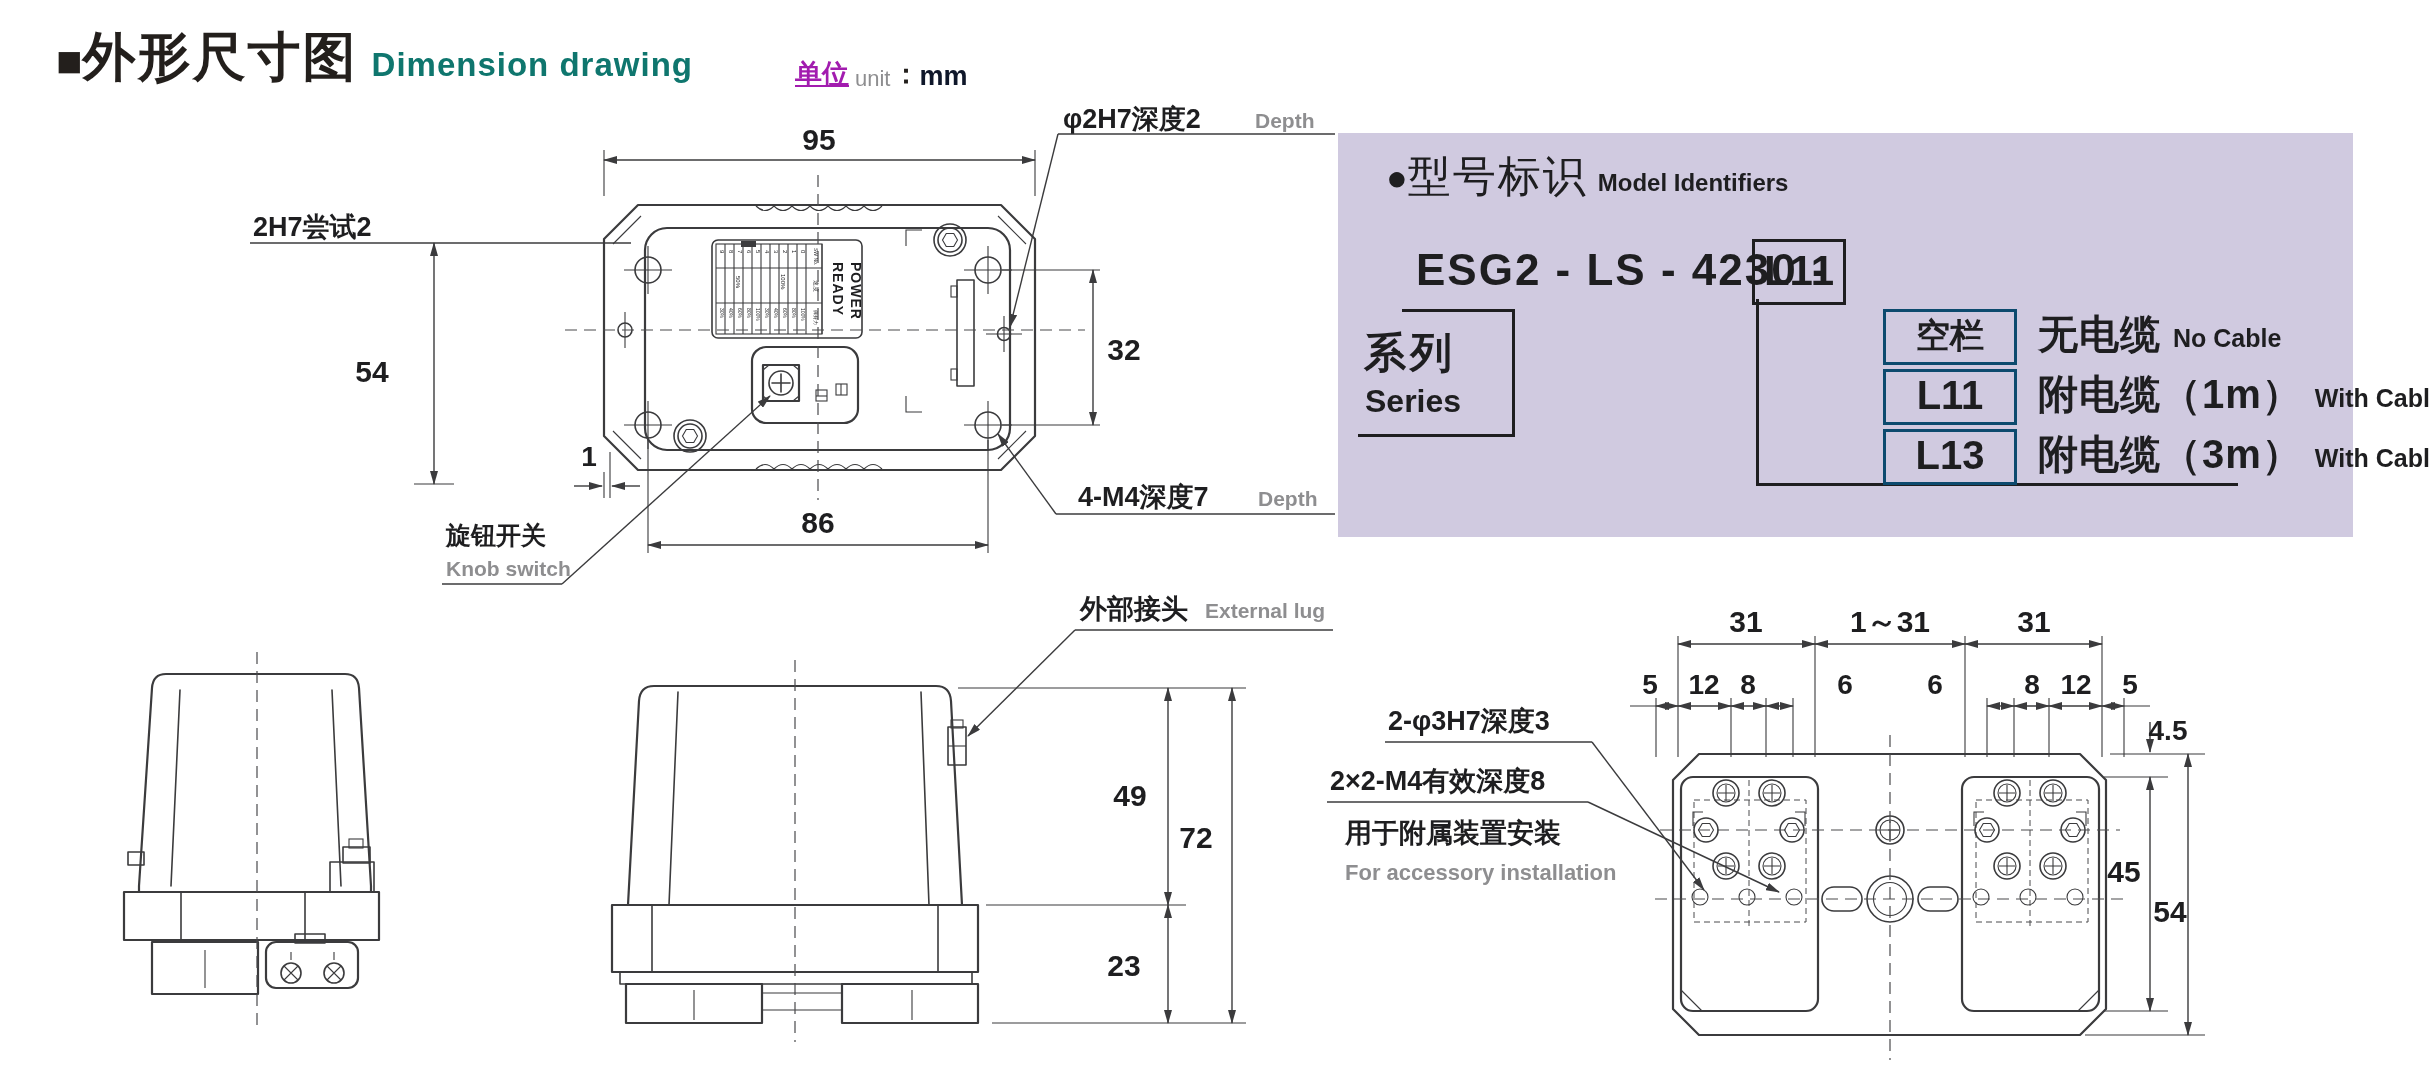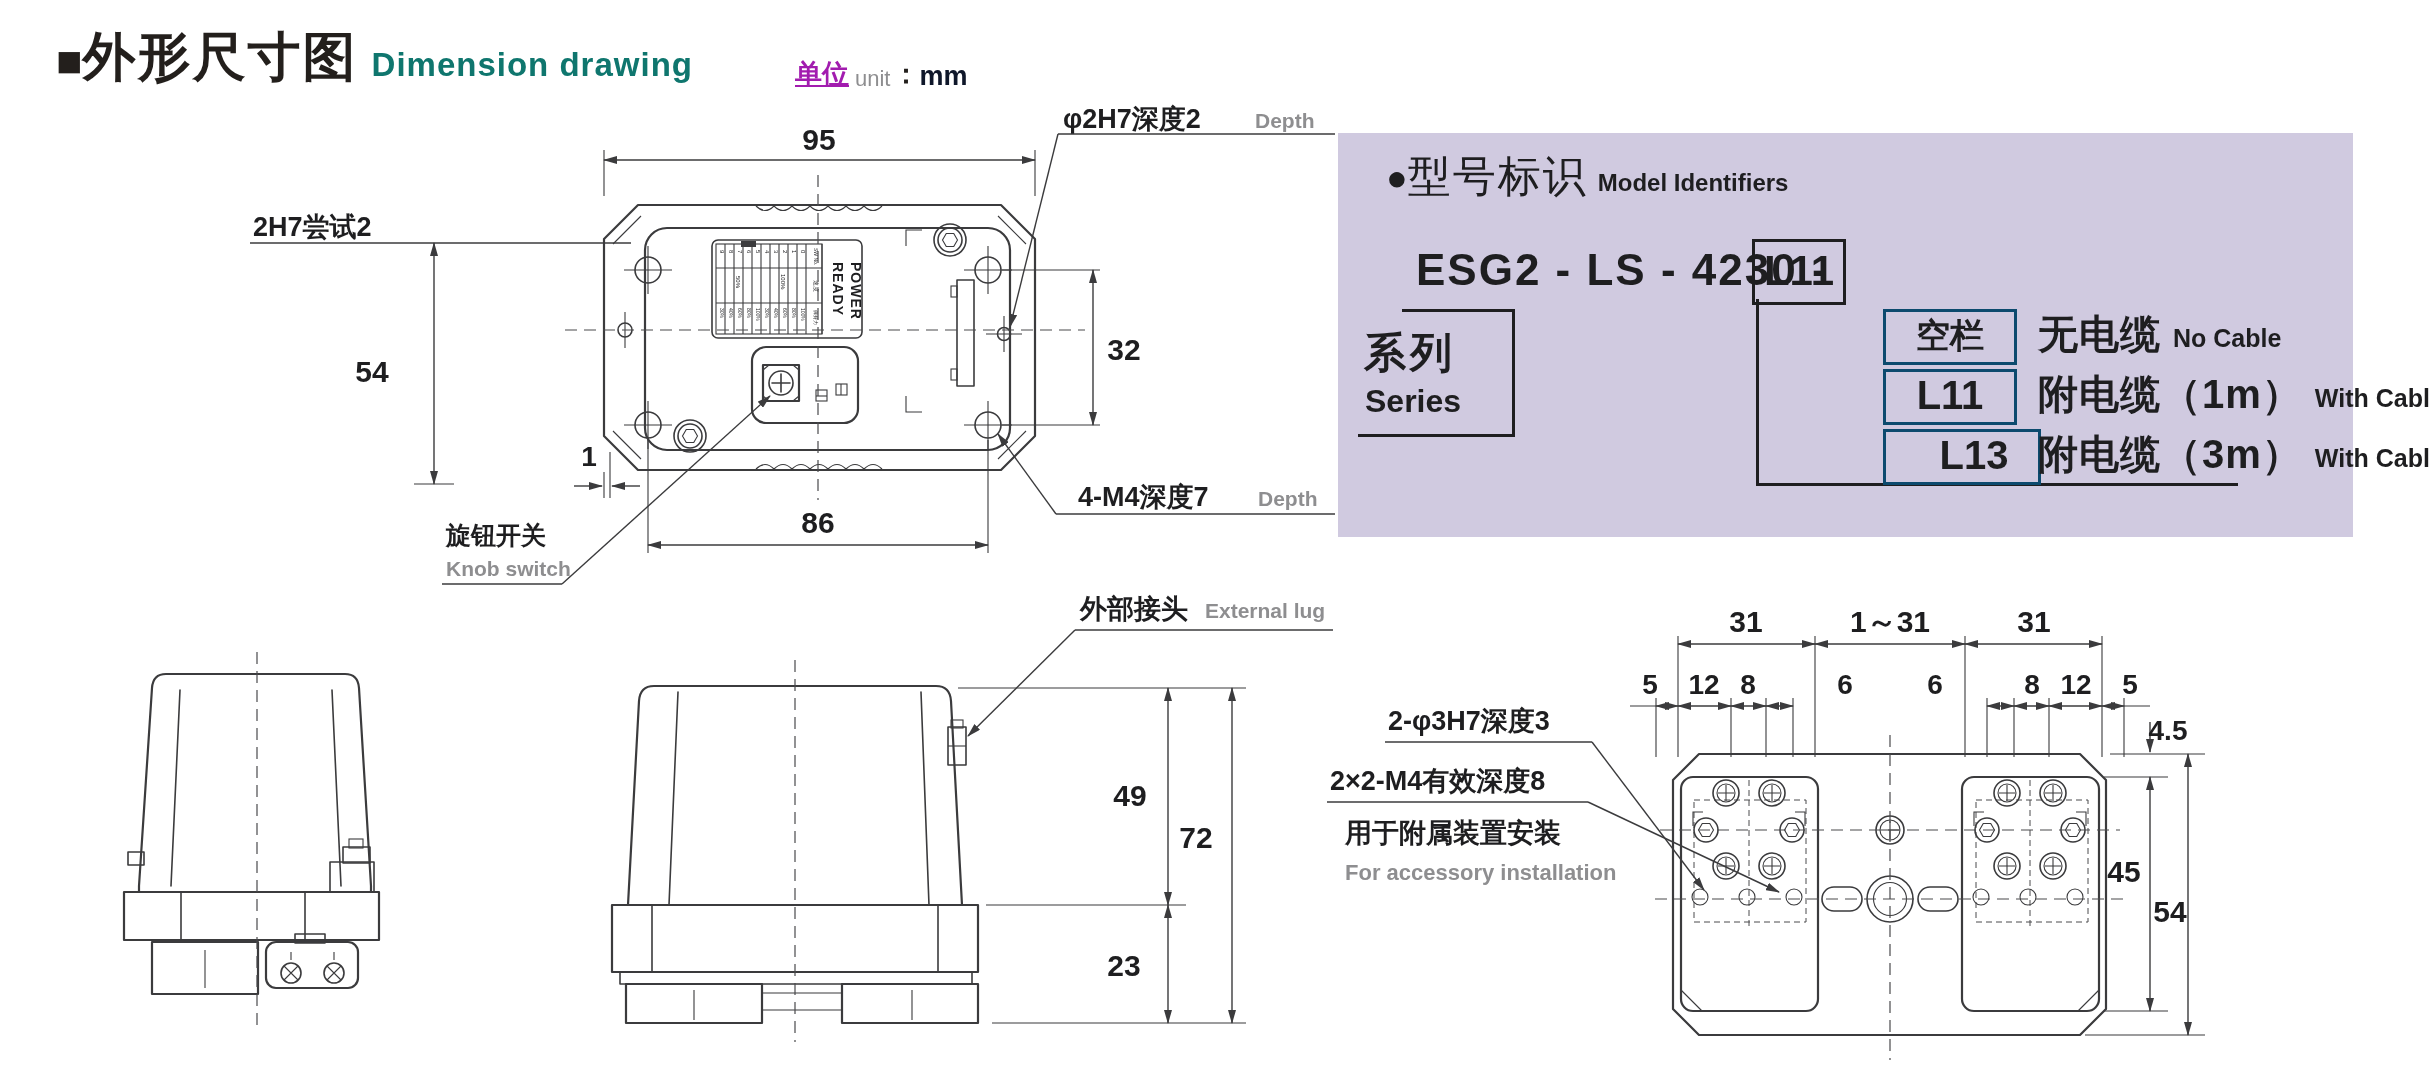--- a/index.html
+++ b/index.html
@@ -425,20 +425,20 @@
     <div class="opt-box" style="top:176px;font-size:34px;line-height:46px;">空栏</div>
     <div class="opt-desc" style="top:176px;">
       <span class="cn">无电缆</span>
       <span class="en">No Cable</span>
     </div>
     <div class="opt-box" style="top:236px;font-size:40px;line-height:46px;">L11</div>
     <div class="opt-desc" style="top:236px;">
       <span class="cn">附电缆（1m）</span>
       <span class="en">With Cable</span>
     </div>
-    <div class="opt-box" style="top:296px;font-size:40px;line-height:46px;padding-left:24px;">L13</div>
+    <div class="opt-box" style="top:296px;font-size:40px;line-height:46px;">L13</div>
     <div class="opt-desc" style="top:296px;">
       <span class="cn">附电缆（3m）</span>
       <span class="en">With Cable</span>
     </div>
   </div>
 
 </div>
 
 </body></html>

